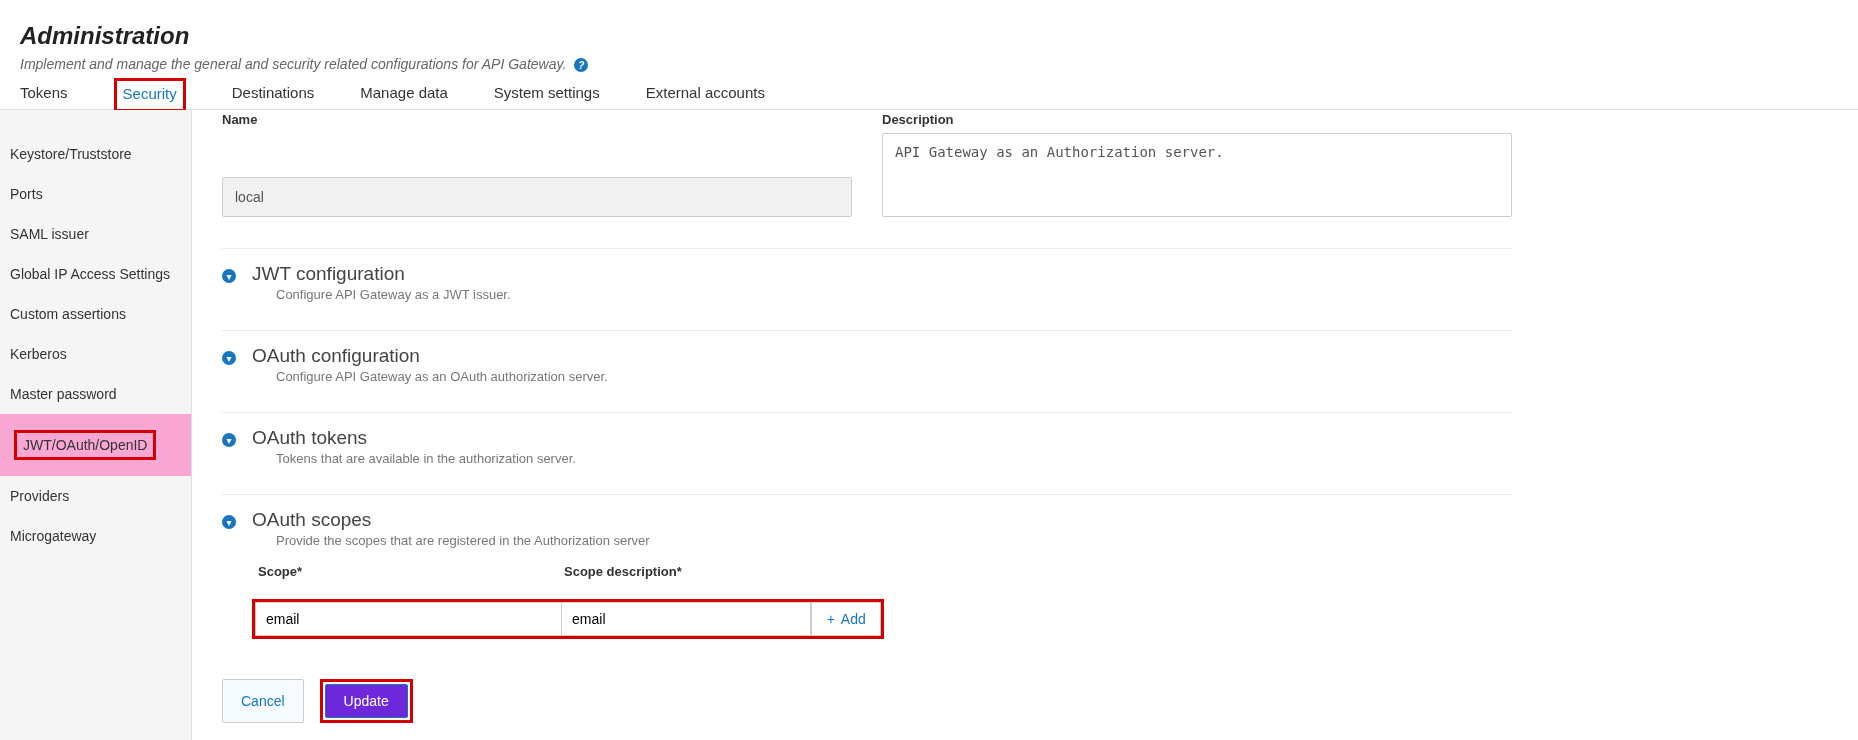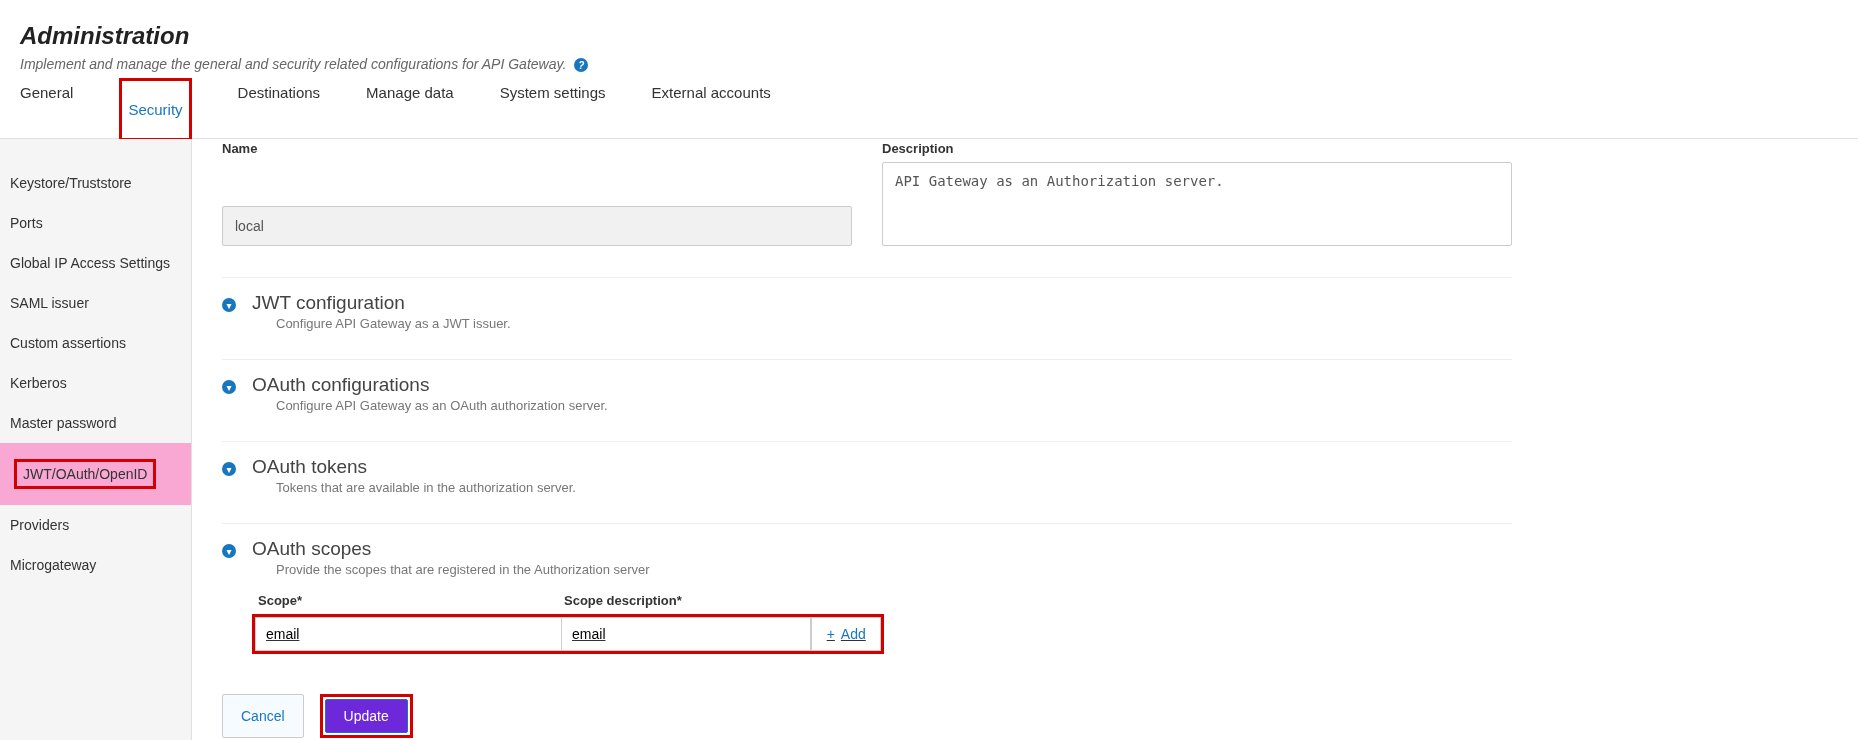--- a/index.html
+++ b/index.html
@@ -53,21 +53,21 @@
     cursor: pointer;
     font-size: 15px;
   }
   .tab.active {
     color: #1776bf;
     border-bottom: 3px solid #1776bf;
     font-weight: 500;
   }
   .hl-tab {
     border: 3px solid #d40000;
-    padding: 18px 6px;
+    padding: 2px 6px;
     margin: 2px 0 -3px 0;
   }
   .body-row {
     display: flex;
   }
   .sidebar {
     width: 192px;
     background: #f5f5f5;
     border-right: 1px solid #e0e0e0;
     min-height: 640px;
@@ -152,25 +152,24 @@
     font-weight: 400;
   }
   .sec-desc {
     font-size: 13px;
     color: #777;
     margin-top: 2px;
     margin-left: 24px;
   }
   .scope-row {
     display: flex;
-    margin-top: 6px;
+    margin-top: 20px;
     border: 3px solid #d40000;
     width: 632px;
     margin-left: 0;
-    text-decoration: underline;
   }
   .scope-labels {
     display: flex;
     width: 632px;
     margin-top: 16px;
   }
   .scope-labels .lbl { font-size: 13px; font-weight: 600; }
   .scope-labels .lbl:first-child { width: 312px; padding-left: 6px;}
   .scope-cell-input {
     border: 1px solid #ccc;
@@ -226,36 +225,36 @@
 <div class="page">
   <div class="header">
     <h1>Administration</h1>
     <div class="subtitle">
       <span>Implement and manage the general and security related configurations for API Gateway.</span>
       <span class="help-icon">?</span>
     </div>
   </div>
 
   <div class="tabs">
-    <div class="tab">General</div>
+    <div class="tab">Tokens</div>
     <div class="hl-tab">
       <div class="tab active" style="padding:2px 0;border-bottom:none">Security</div>
     </div>
     <div class="tab">Destinations</div>
     <div class="tab">Manage data</div>
     <div class="tab">System settings</div>
     <div class="tab">External accounts</div>
   </div>
 
   <div class="body-row">
     <div class="sidebar">
       <div class="side-item">Keystore/Truststore</div>
       <div class="side-item">Ports</div>
+      <div class="side-item">SAML issuer</div>
       <div class="side-item">Global IP Access Settings</div>
-      <div class="side-item">SAML issuer</div>
       <div class="side-item">Custom assertions</div>
       <div class="side-item">Kerberos</div>
       <div class="side-item">Master password</div>
       <div class="side-item active">
         <span class="hl-side">JWT/OAuth/OpenID</span>
       </div>
       <div class="side-item">Providers</div>
       <div class="side-item">Microgateway</div>
     </div>
 
@@ -278,21 +277,21 @@
             <div class="sec-title">JWT configuration</div>
             <div class="sec-desc">Configure API Gateway as a JWT issuer.</div>
           </div>
         </div>
       </div>
 
       <div class="section">
         <div class="sec-head">
           <span class="expand-icon">▾</span>
           <div>
-            <div class="sec-title">OAuth configurations</div>
+            <div class="sec-title">OAuth configuration</div>
             <div class="sec-desc">Configure API Gateway as an OAuth authorization server.</div>
           </div>
         </div>
       </div>
 
       <div class="section">
         <div class="sec-head">
           <span class="expand-icon">▾</span>
           <div>
             <div class="sec-title">OAuth tokens</div>

